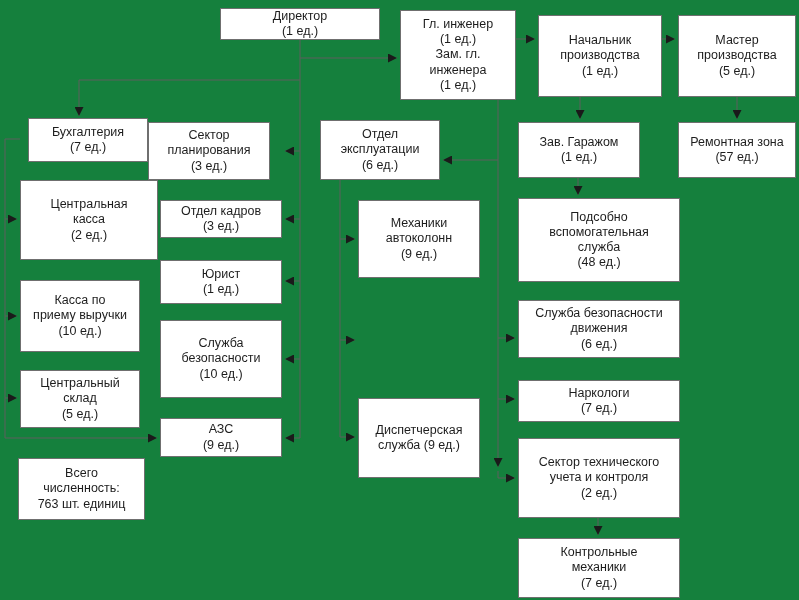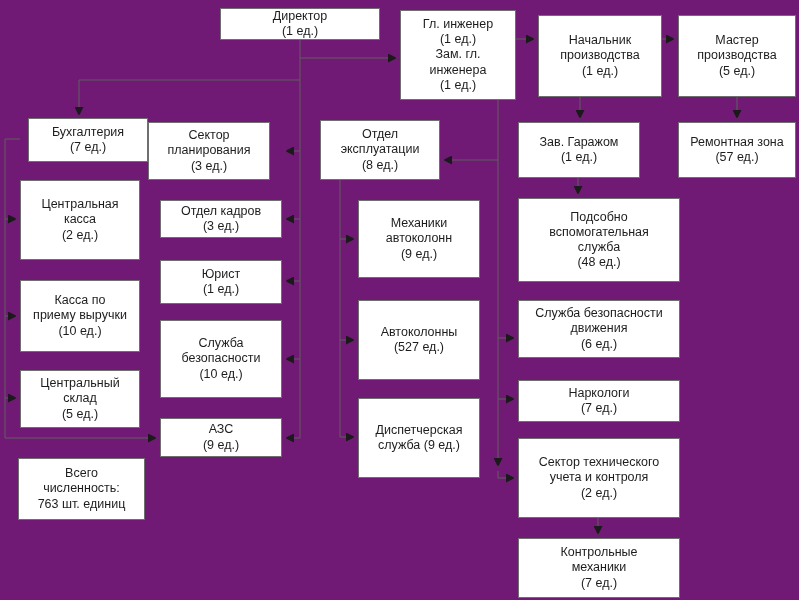--- a/index.html
+++ b/index.html
@@ -1,19 +1,19 @@
 <!DOCTYPE html>
 <html><head>
 <meta charset="utf-8">
 <style>
   html,body{margin:0;padding:0;background:#ffffff;}
   #stage{
     position:relative;
     width:799px;height:600px;
-    background:#701a75;
+    background:#15803d;
     font-family:"Liberation Sans", sans-serif;
     overflow:hidden;
   }
   #edges{position:absolute;left:0;top:0;width:799px;height:600px;}
   .box{
     position:absolute;
     box-sizing:border-box;
     border:1px solid #6f6f6f;
     background:#ffffff;
     display:flex;
@@ -102,21 +102,21 @@
 (7 ед.)</div>
   <div class="box" style="left:518px;top:438px;width:162px;height:80px">Сектор технического
 учета и контроля
 (2 ед.)</div>
   <div class="box" style="left:518px;top:538px;width:162px;height:60px">Контрольные
 механики
 (7 ед.)</div>
 
   <div class="box" style="left:28px;top:118px;width:120px;height:44px">Бухгалтерия
 (7 ед.)</div>
-  <div class="box" style="left:20px;top:180px;width:120px;height:80px">Центральная
+  <div class="box" style="left:20px;top:180px;width:138px;height:80px">Центральная
 касса
 (2 ед.)</div>
   <div class="box" style="left:20px;top:280px;width:120px;height:72px">Касса по
 приему выручки
 (10 ед.)</div>
   <div class="box" style="left:20px;top:370px;width:120px;height:58px">Центральный
 склад
 (5 ед.)</div>
   <div class="box" style="left:18px;top:458px;width:127px;height:62px">Всего
 численность:
@@ -130,22 +130,20 @@
   <div class="box" style="left:160px;top:260px;width:122px;height:44px">Юрист
 (1 ед.)</div>
   <div class="box" style="left:160px;top:320px;width:122px;height:78px">Служба
 безопасности
 (10 ед.)</div>
   <div class="box" style="left:160px;top:418px;width:122px;height:39px">АЗС
 (9 ед.)</div>
 
   <div class="box" style="left:320px;top:120px;width:120px;height:60px">Отдел
 эксплуатации
-(8 ед.)</div>
+(6 ед.)</div>
   <div class="box" style="left:358px;top:200px;width:122px;height:78px">Механики
 автоколонн
 (9 ед.)</div>
-  <div class="box" style="left:358px;top:300px;width:122px;height:80px">Автоколонны
-(527 ед.)</div>
   <div class="box" style="left:358px;top:398px;width:122px;height:80px">Диспетчерская
 служба (9 ед.)</div>
 
 </div>
 
 </body></html>

